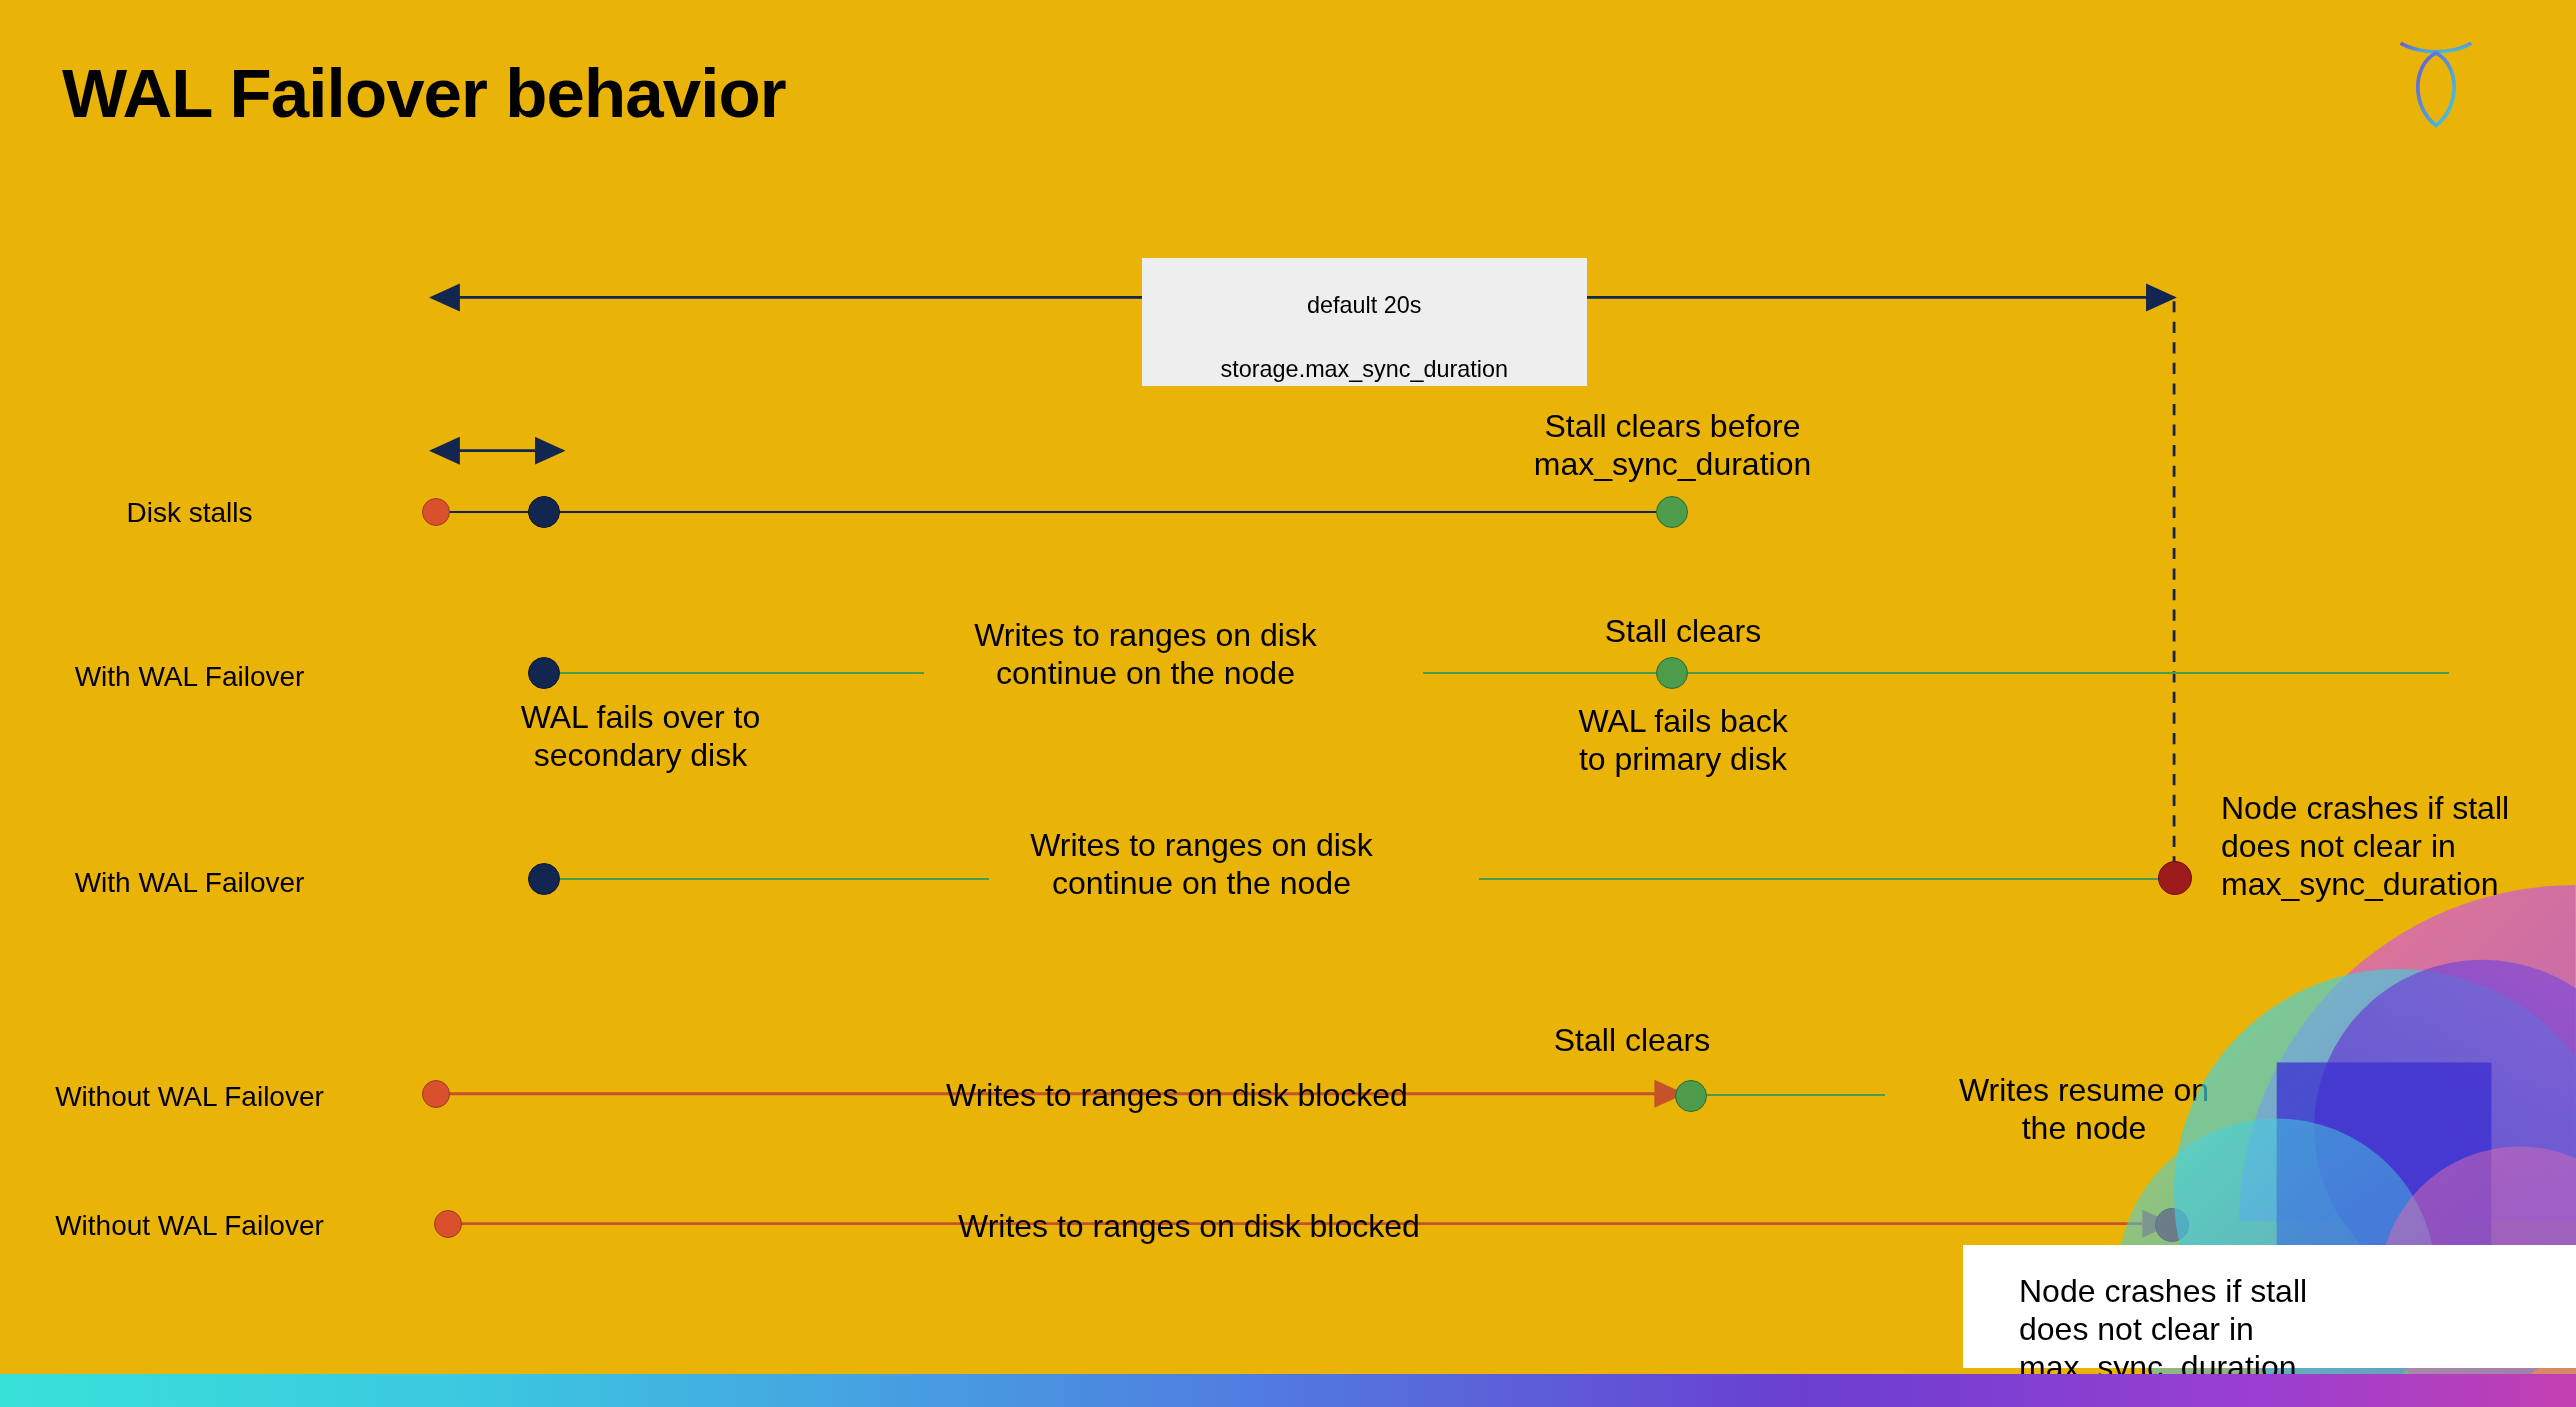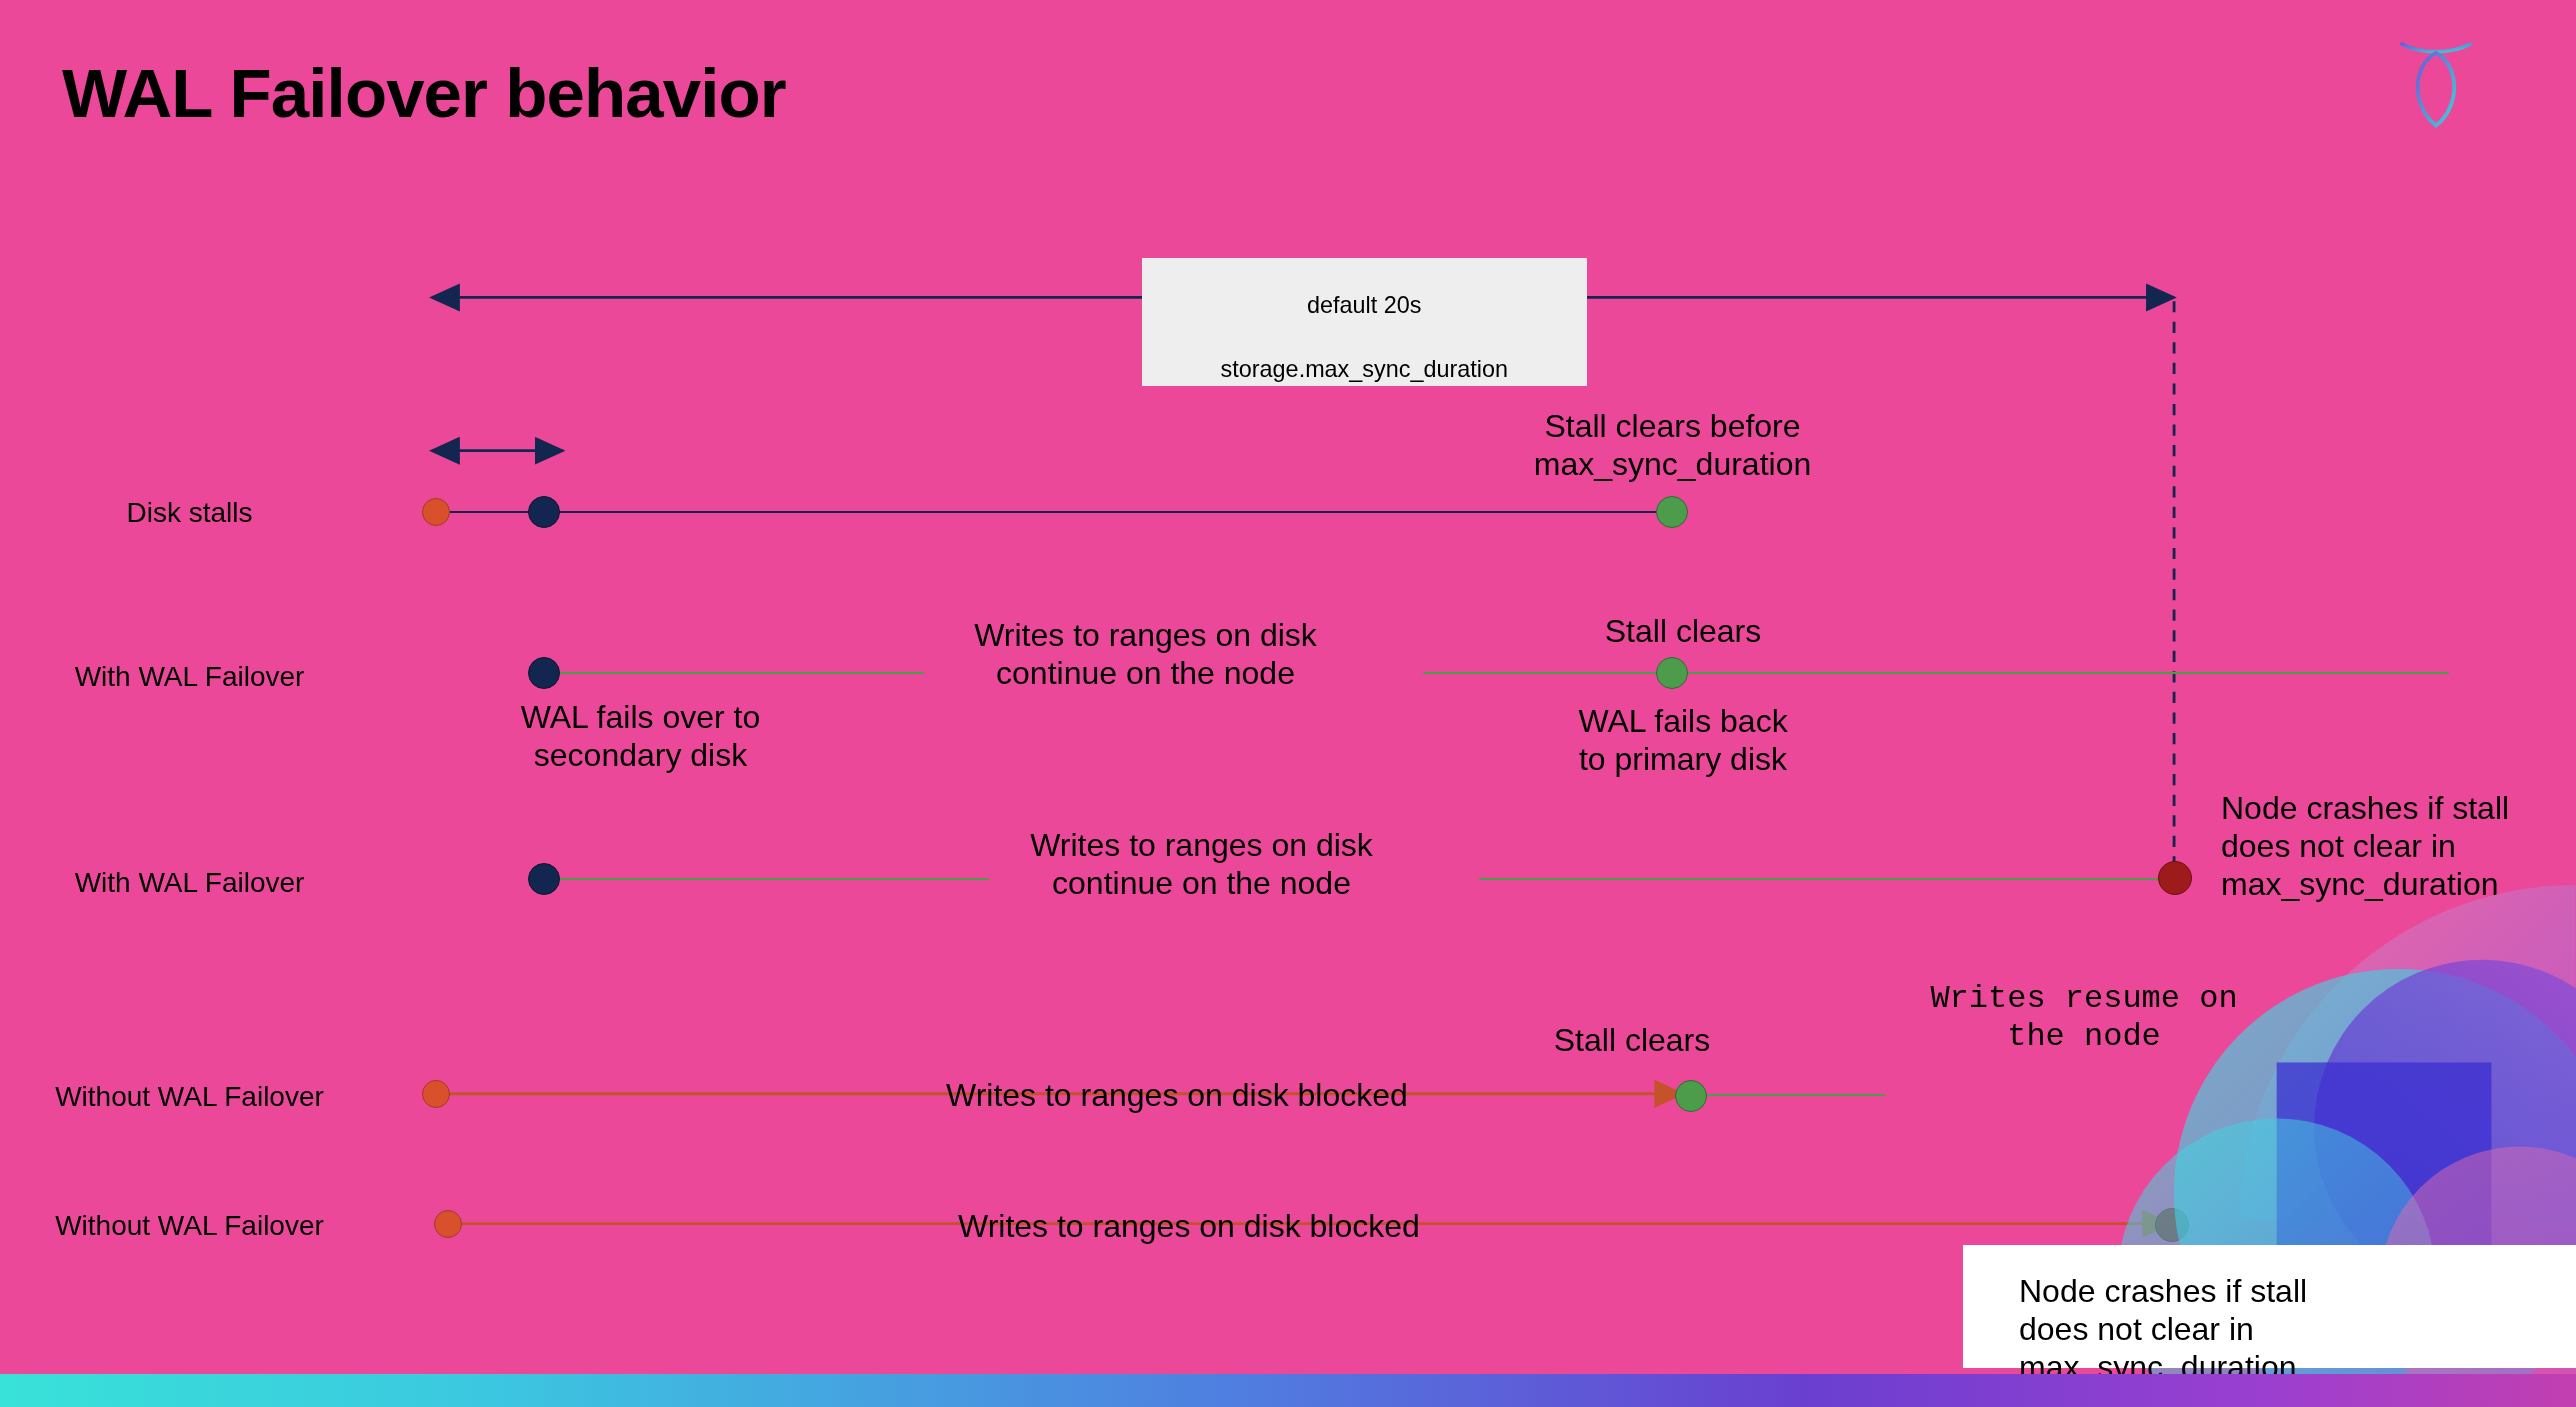--- a/index.html
+++ b/index.html
@@ -10,21 +10,21 @@
   body {
     width: 2576px;
     height: 1408px;
     font-family: "Liberation Sans", sans-serif;
     overflow: hidden;
     position: relative;
   }
   .slide {
     position: absolute;
     inset: 0;
-    background: #ec4899;
+    background: #eab308;
     overflow: hidden;
     padding-left: 16px;
   }
 
   
   .title {
     position: absolute;
     left: 62px;
     top: 54px;
     font-size: 69px;
@@ -212,21 +212,21 @@
 
   <div class="lbl row-label right" style="left:0px; top:1080px; width:379px;">Without WAL Failover</div>
 
   <div class="dot red" style="left:422px; top:1080px; width:28px; height:28px;"></div>
   <div class="hline green" style="left:1707px; top:1094px; width:178px;"></div>
   <div class="hline green" style="left:2290px; top:1094px; width:165px;"></div>
   <div class="dot green" style="left:1675px; top:1080px; width:32px; height:32px;"></div>
 
   <div class="lbl" style="left:946px; top:1077px; width:580px;">Writes to ranges on disk  blocked</div>
   <div class="lbl center" style="left:1473px; top:1022px; width:318px;">Stall clears</div>
-  <div class="lbl center" style="left:1925px; top:980px; width:318px;font-family:Liberation Mono, monospace;">Writes resume on
+  <div class="lbl center" style="left:1925px; top:1072px; width:318px;">Writes resume on
 the node</div>
 
   <div class="lbl row-label right" style="left:0px; top:1209px; width:379px;">Without WAL Failover</div>
 
   <div class="dot red" style="left:434px; top:1210px; width:28px; height:28px;"></div>
   <div class="dot dark-red" style="left:2155px; top:1208px; width:34px; height:34px;"></div>
 
   <div class="lbl" style="left:958px; top:1208px; width:580px;">Writes to ranges on disk  blocked</div>
 
   <div class="art">

